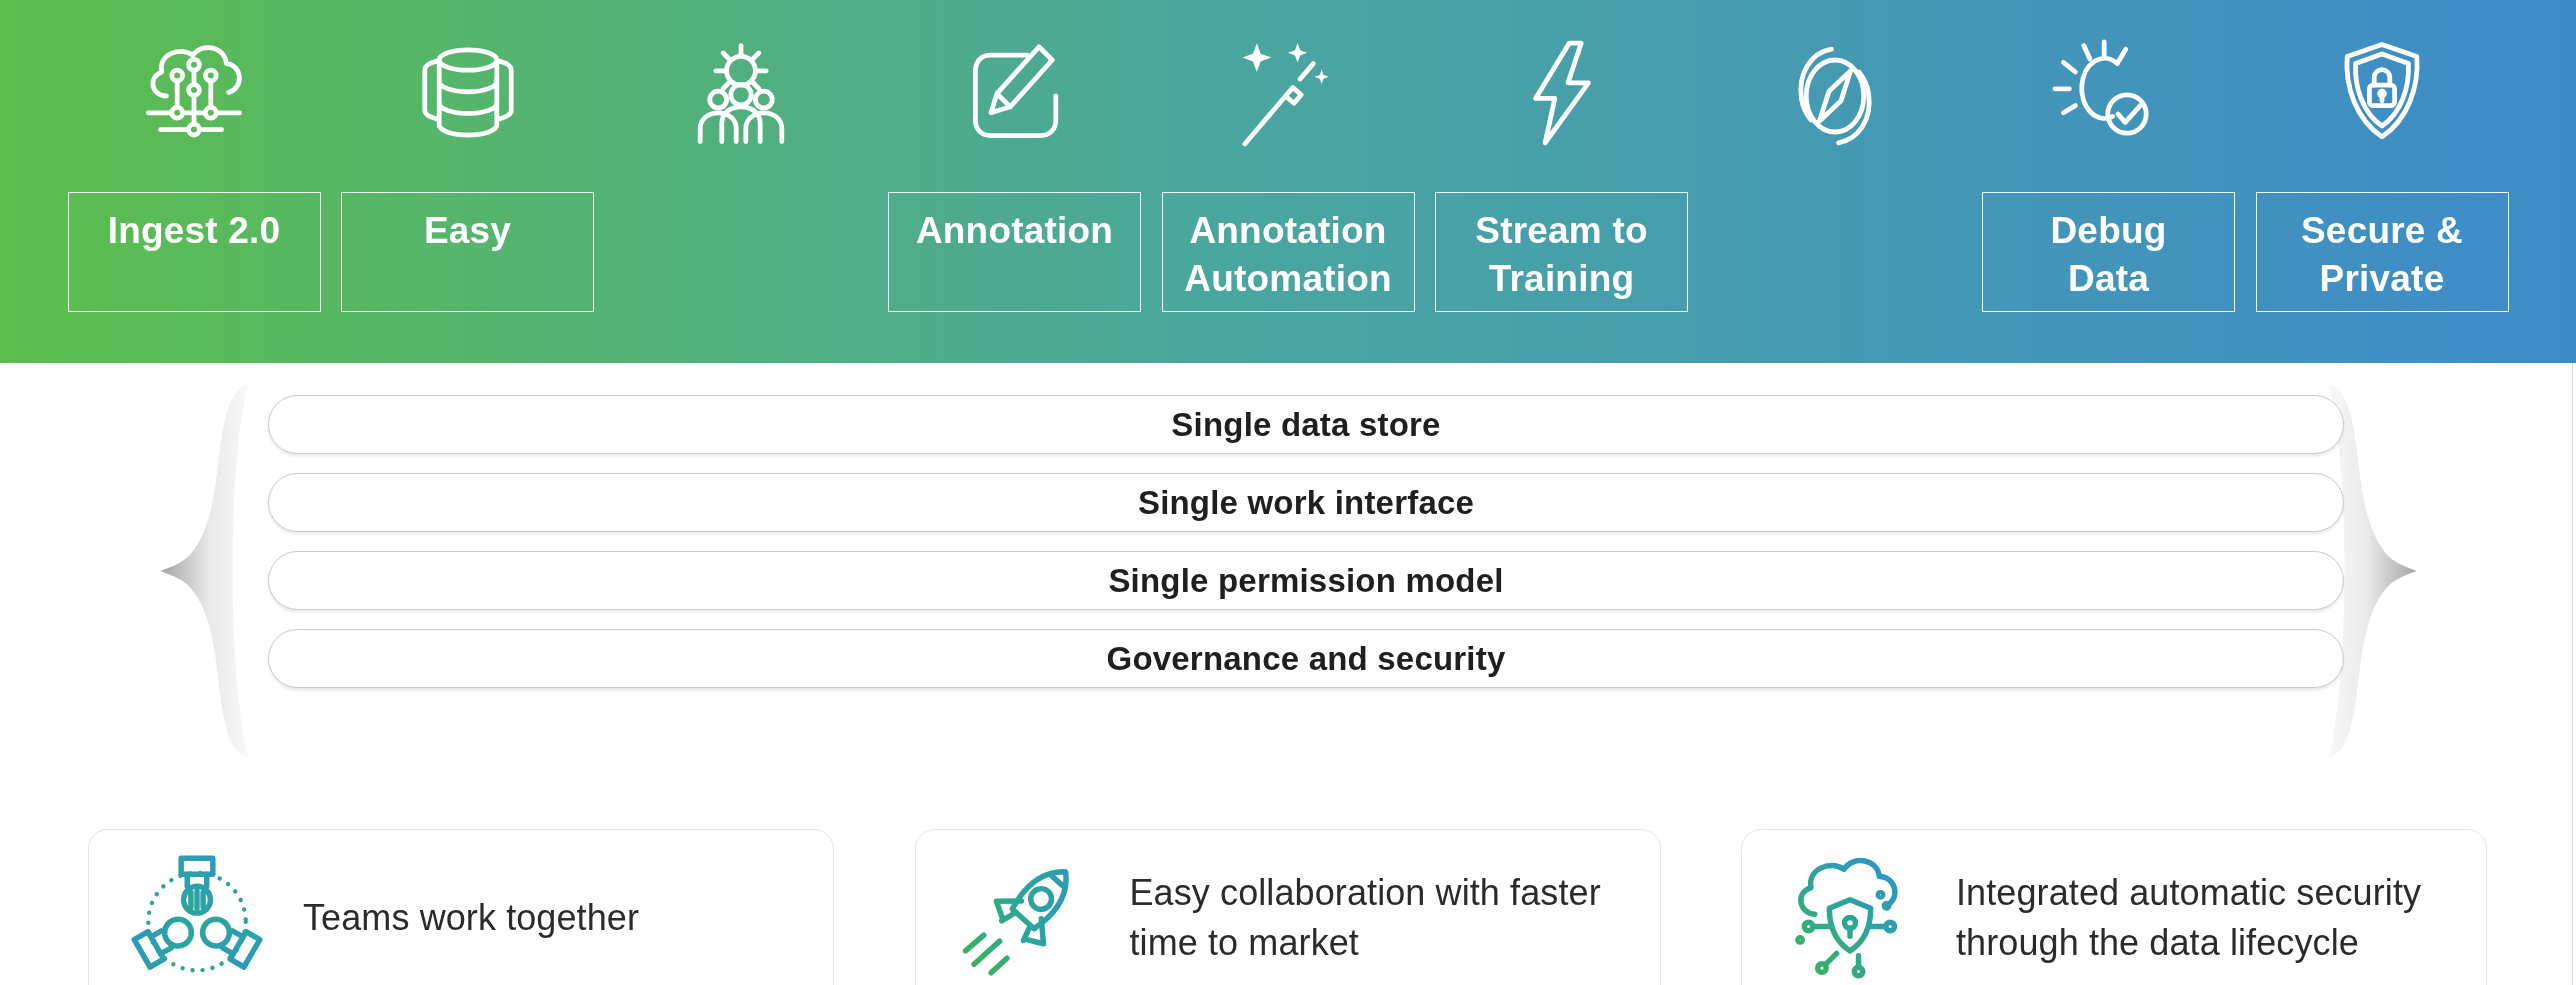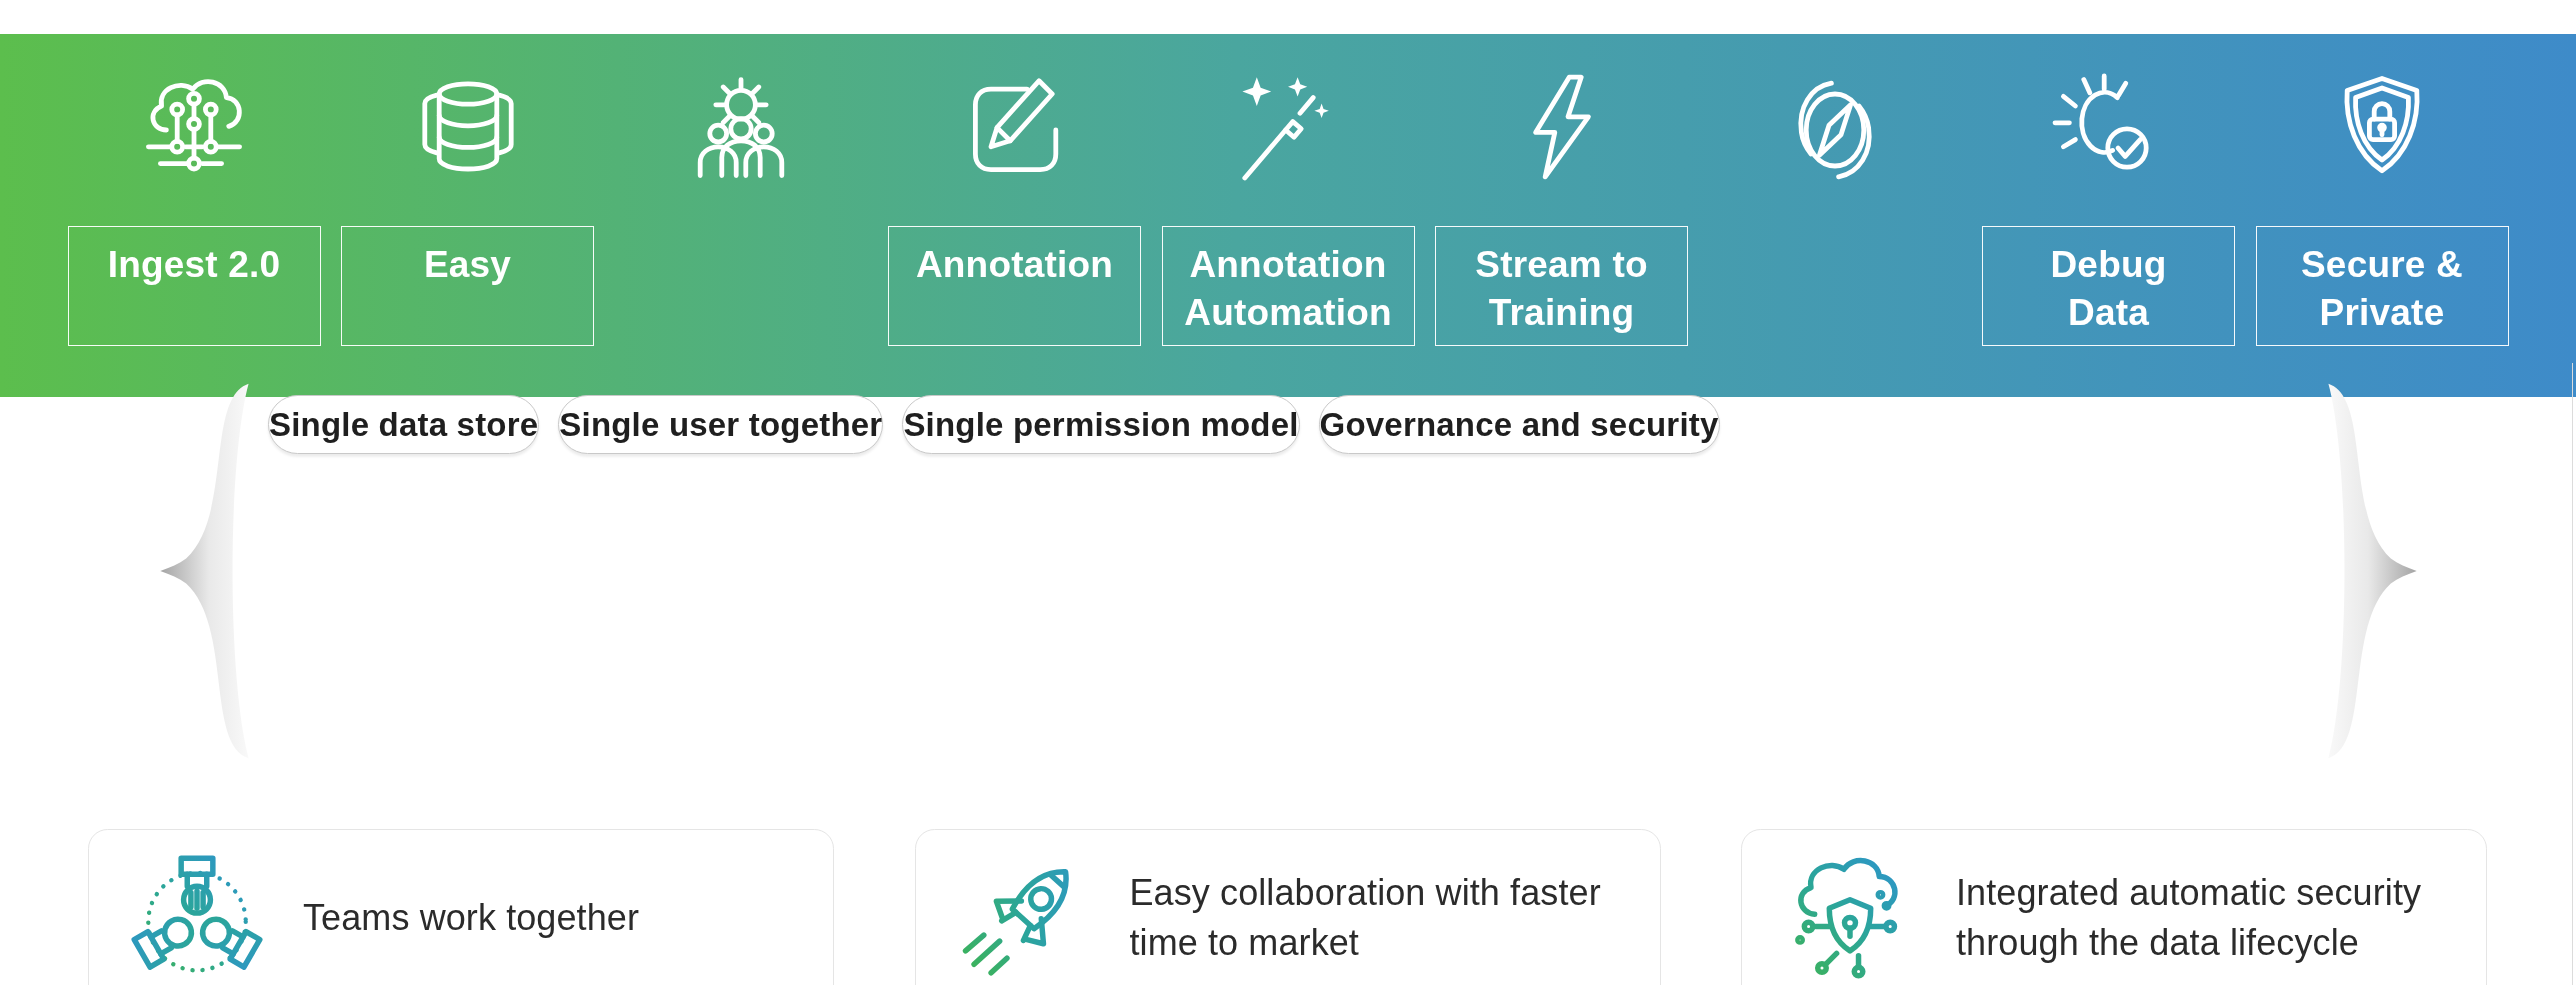--- a/index.html
+++ b/index.html
@@ -4,35 +4,35 @@
 <style>
   html,body{margin:0;padding:0;background:#fff;}
   body{width:2576px;height:985px;overflow:hidden;font-family:"Liberation Sans",sans-serif;}
   .page{position:relative;width:2576px;height:985px;background:#ffffff;}
 
   
   .banner{
     position:absolute;top:0;left:0;width:2576px;height:363px;box-sizing:border-box;
     background:linear-gradient(90deg,#5cbe4d 0%,#4aa69f 48%,#3e8bc9 100%);
     display:grid;grid-template-columns:repeat(9,253px);column-gap:20.5px;
-    justify-content:center;padding-top:32px;margin-top:34px;
+    justify-content:center;padding-top:32px;
   }
   .bcol{display:flex;flex-direction:column;align-items:center;}
   .bicon{height:127px;display:flex;align-items:center;justify-content:center;}
   .bicon svg{width:120px;height:120px;}
   .blabel{
     margin-top:33px;width:100%;height:120px;box-sizing:border-box;
     border:1.8px solid rgba(255,255,255,.95);
     text-align:center;padding-top:14.3px;
     font-size:37px;line-height:1.3;font-weight:bold;color:#ffffff;
     white-space:pre-line;letter-spacing:0.2px;
   }
 
   
-  .pills{position:absolute;left:268px;top:395px;width:2076px;display:flex;flex-direction:row;gap:19px;}
+  .pills{position:absolute;left:268px;top:395px;width:2076px;display:flex;flex-direction:column;gap:19px;}
   .pill{
     height:59px;box-sizing:border-box;background:#fff;
     border:1.8px solid #c9c9c9;border-radius:36px;
     display:flex;align-items:center;justify-content:center;
     font-weight:bold;font-size:33px;color:#1f1f1f;letter-spacing:0.2px;
     box-shadow:0 2.7px 2.7px rgba(0,0,0,.08);
   }
   .brace{position:absolute;top:382px;width:100px;height:378px;}
   .brace-left{left:154px;}
   .brace-right{left:2323px;transform:scaleX(-1);}
@@ -218,21 +218,21 @@
 
   <svg class="brace brace-left" viewBox="0 0 112 424">
     <path fill="url(#braceG)" d="M106 2 C58 18 88 150 36 198 C28 204 18 208 7 212 C18 216 28 220 36 226 C88 274 58 406 106 422 C82 332 82 92 106 2 Z"></path>
   </svg>
   <svg class="brace brace-right" viewBox="0 0 112 424">
     <path fill="url(#braceG)" d="M106 2 C58 18 88 150 36 198 C28 204 18 208 7 212 C18 216 28 220 36 226 C88 274 58 406 106 422 C82 332 82 92 106 2 Z"></path>
   </svg>
 
   <div class="pills">
     <div class="pill">Single data store</div>
-    <div class="pill">Single user together</div>
+    <div class="pill">Single work interface</div>
     <div class="pill">Single permission model</div>
     <div class="pill">Governance and security</div>
   </div>
 
   <section class="cards">
 
     <div class="card">
       <svg viewBox="0 0 110 110">
         <g class="gc">
           <circle cx="55" cy="58" r="40" stroke-dasharray="0.1 8.2" stroke-width="3.6"></circle>

